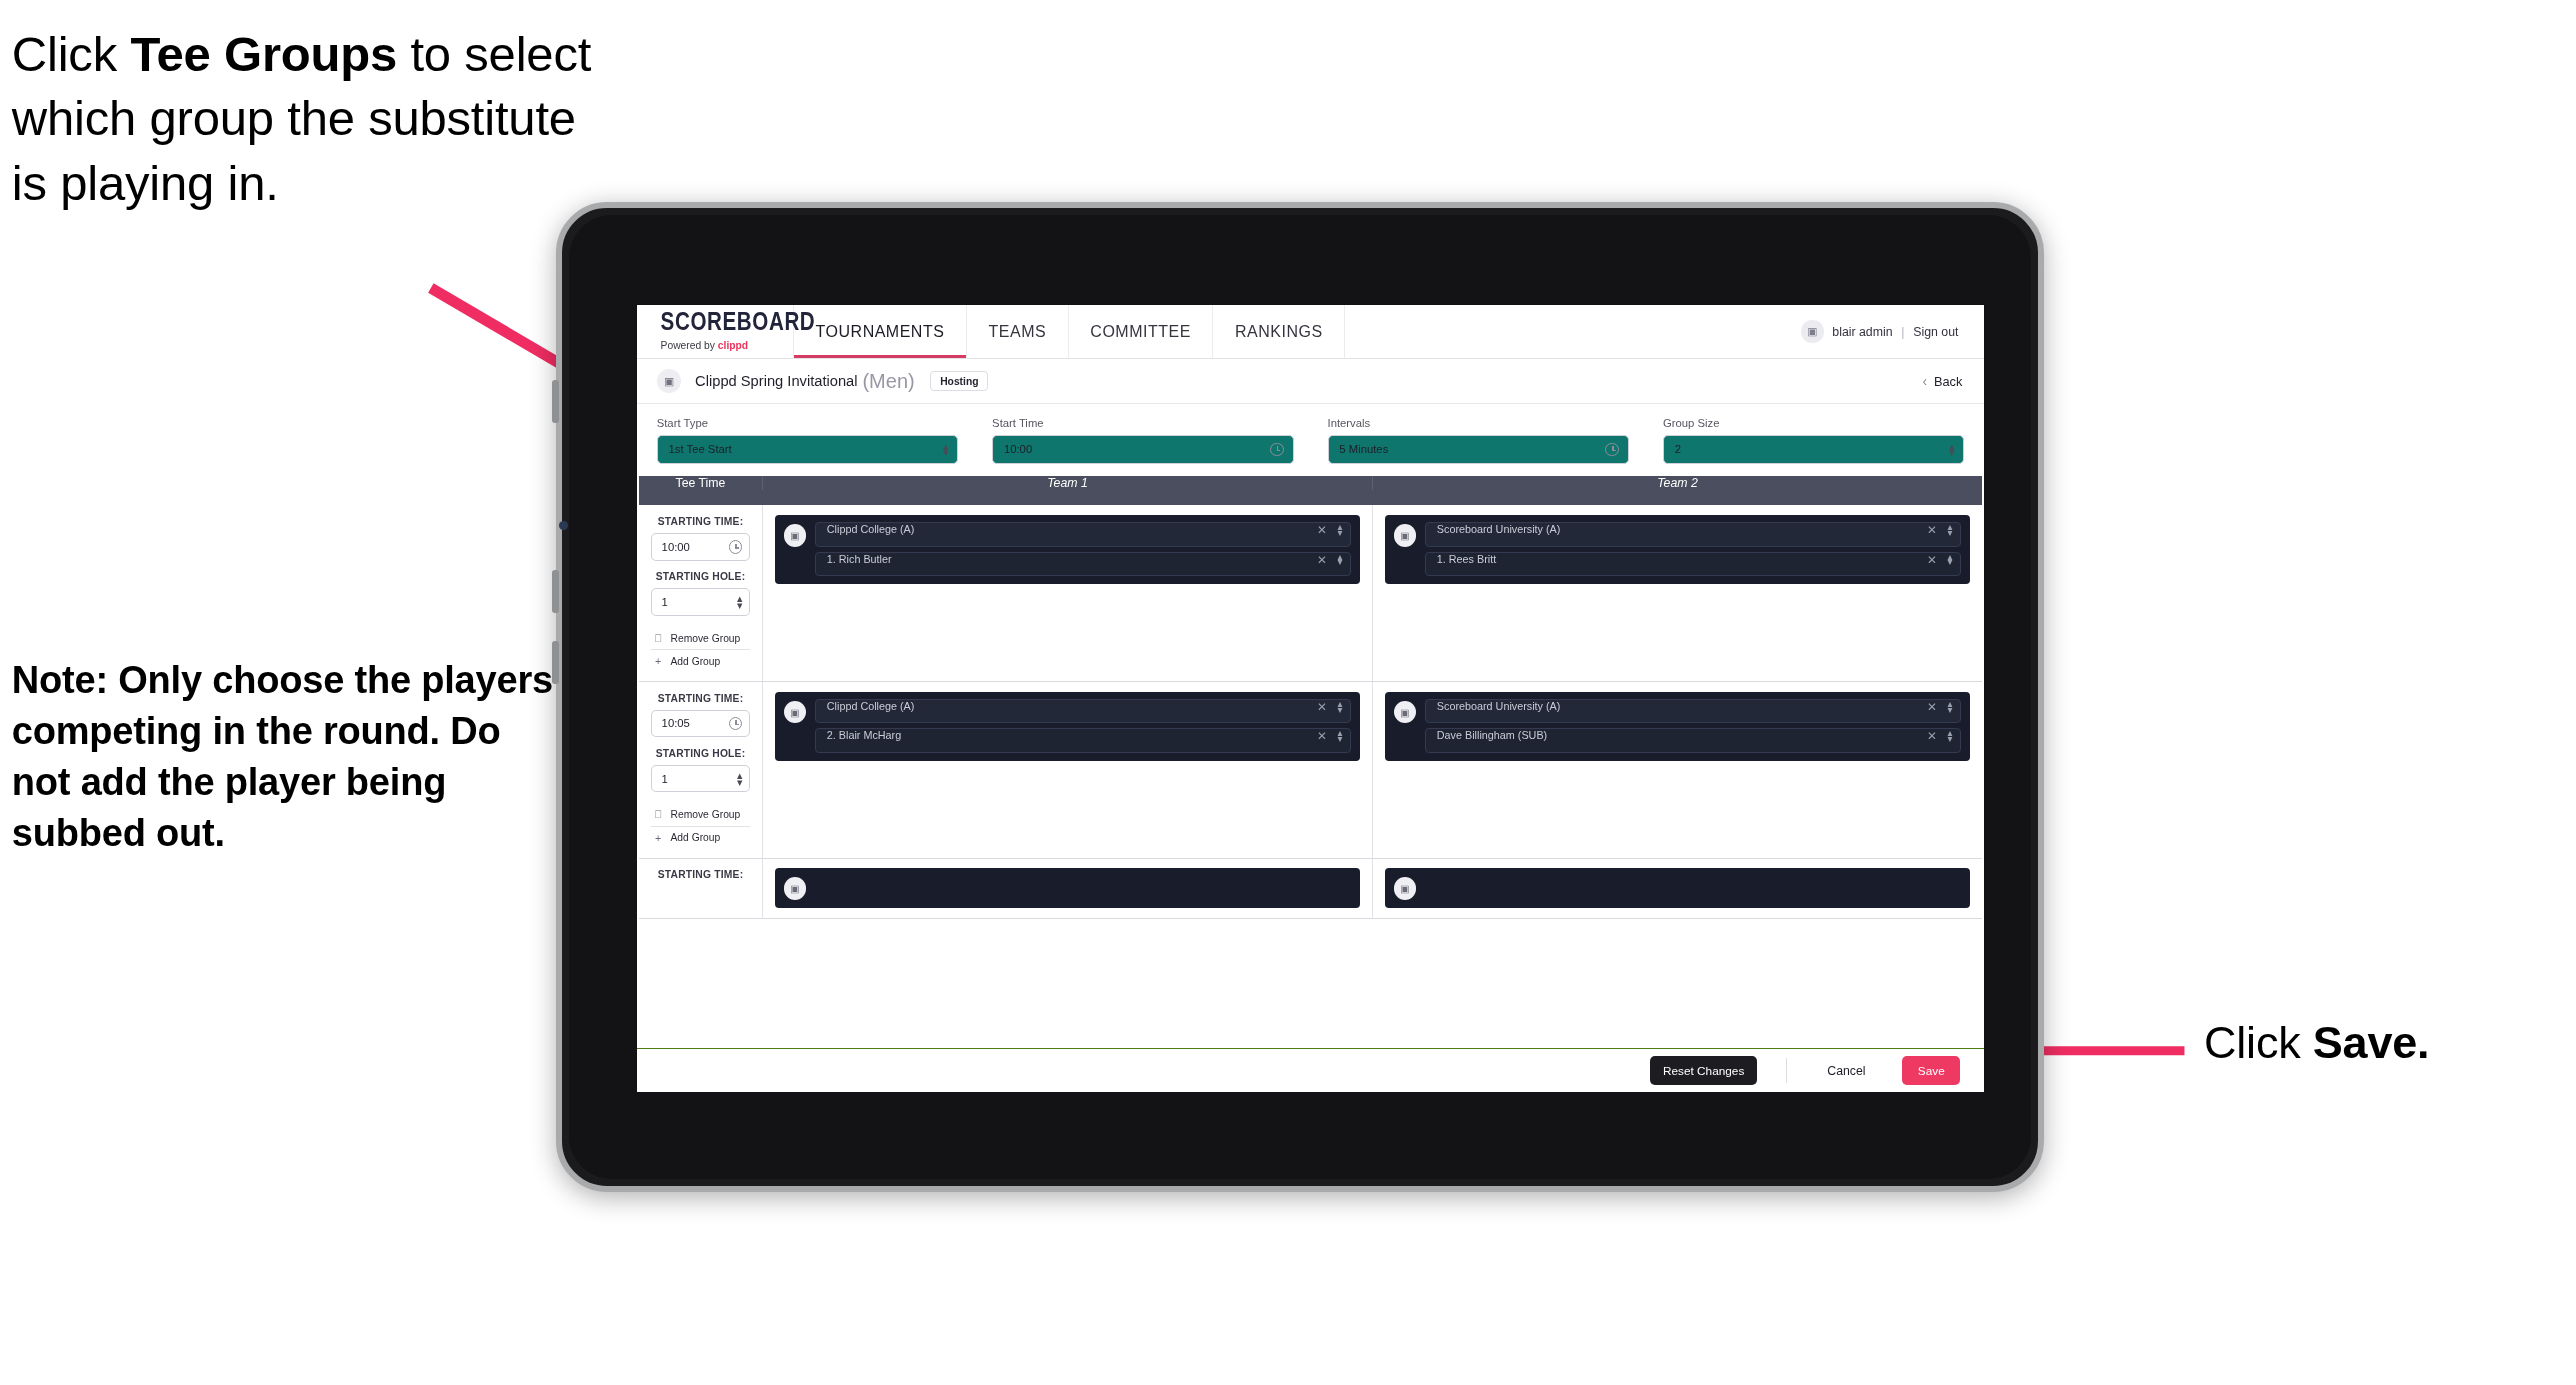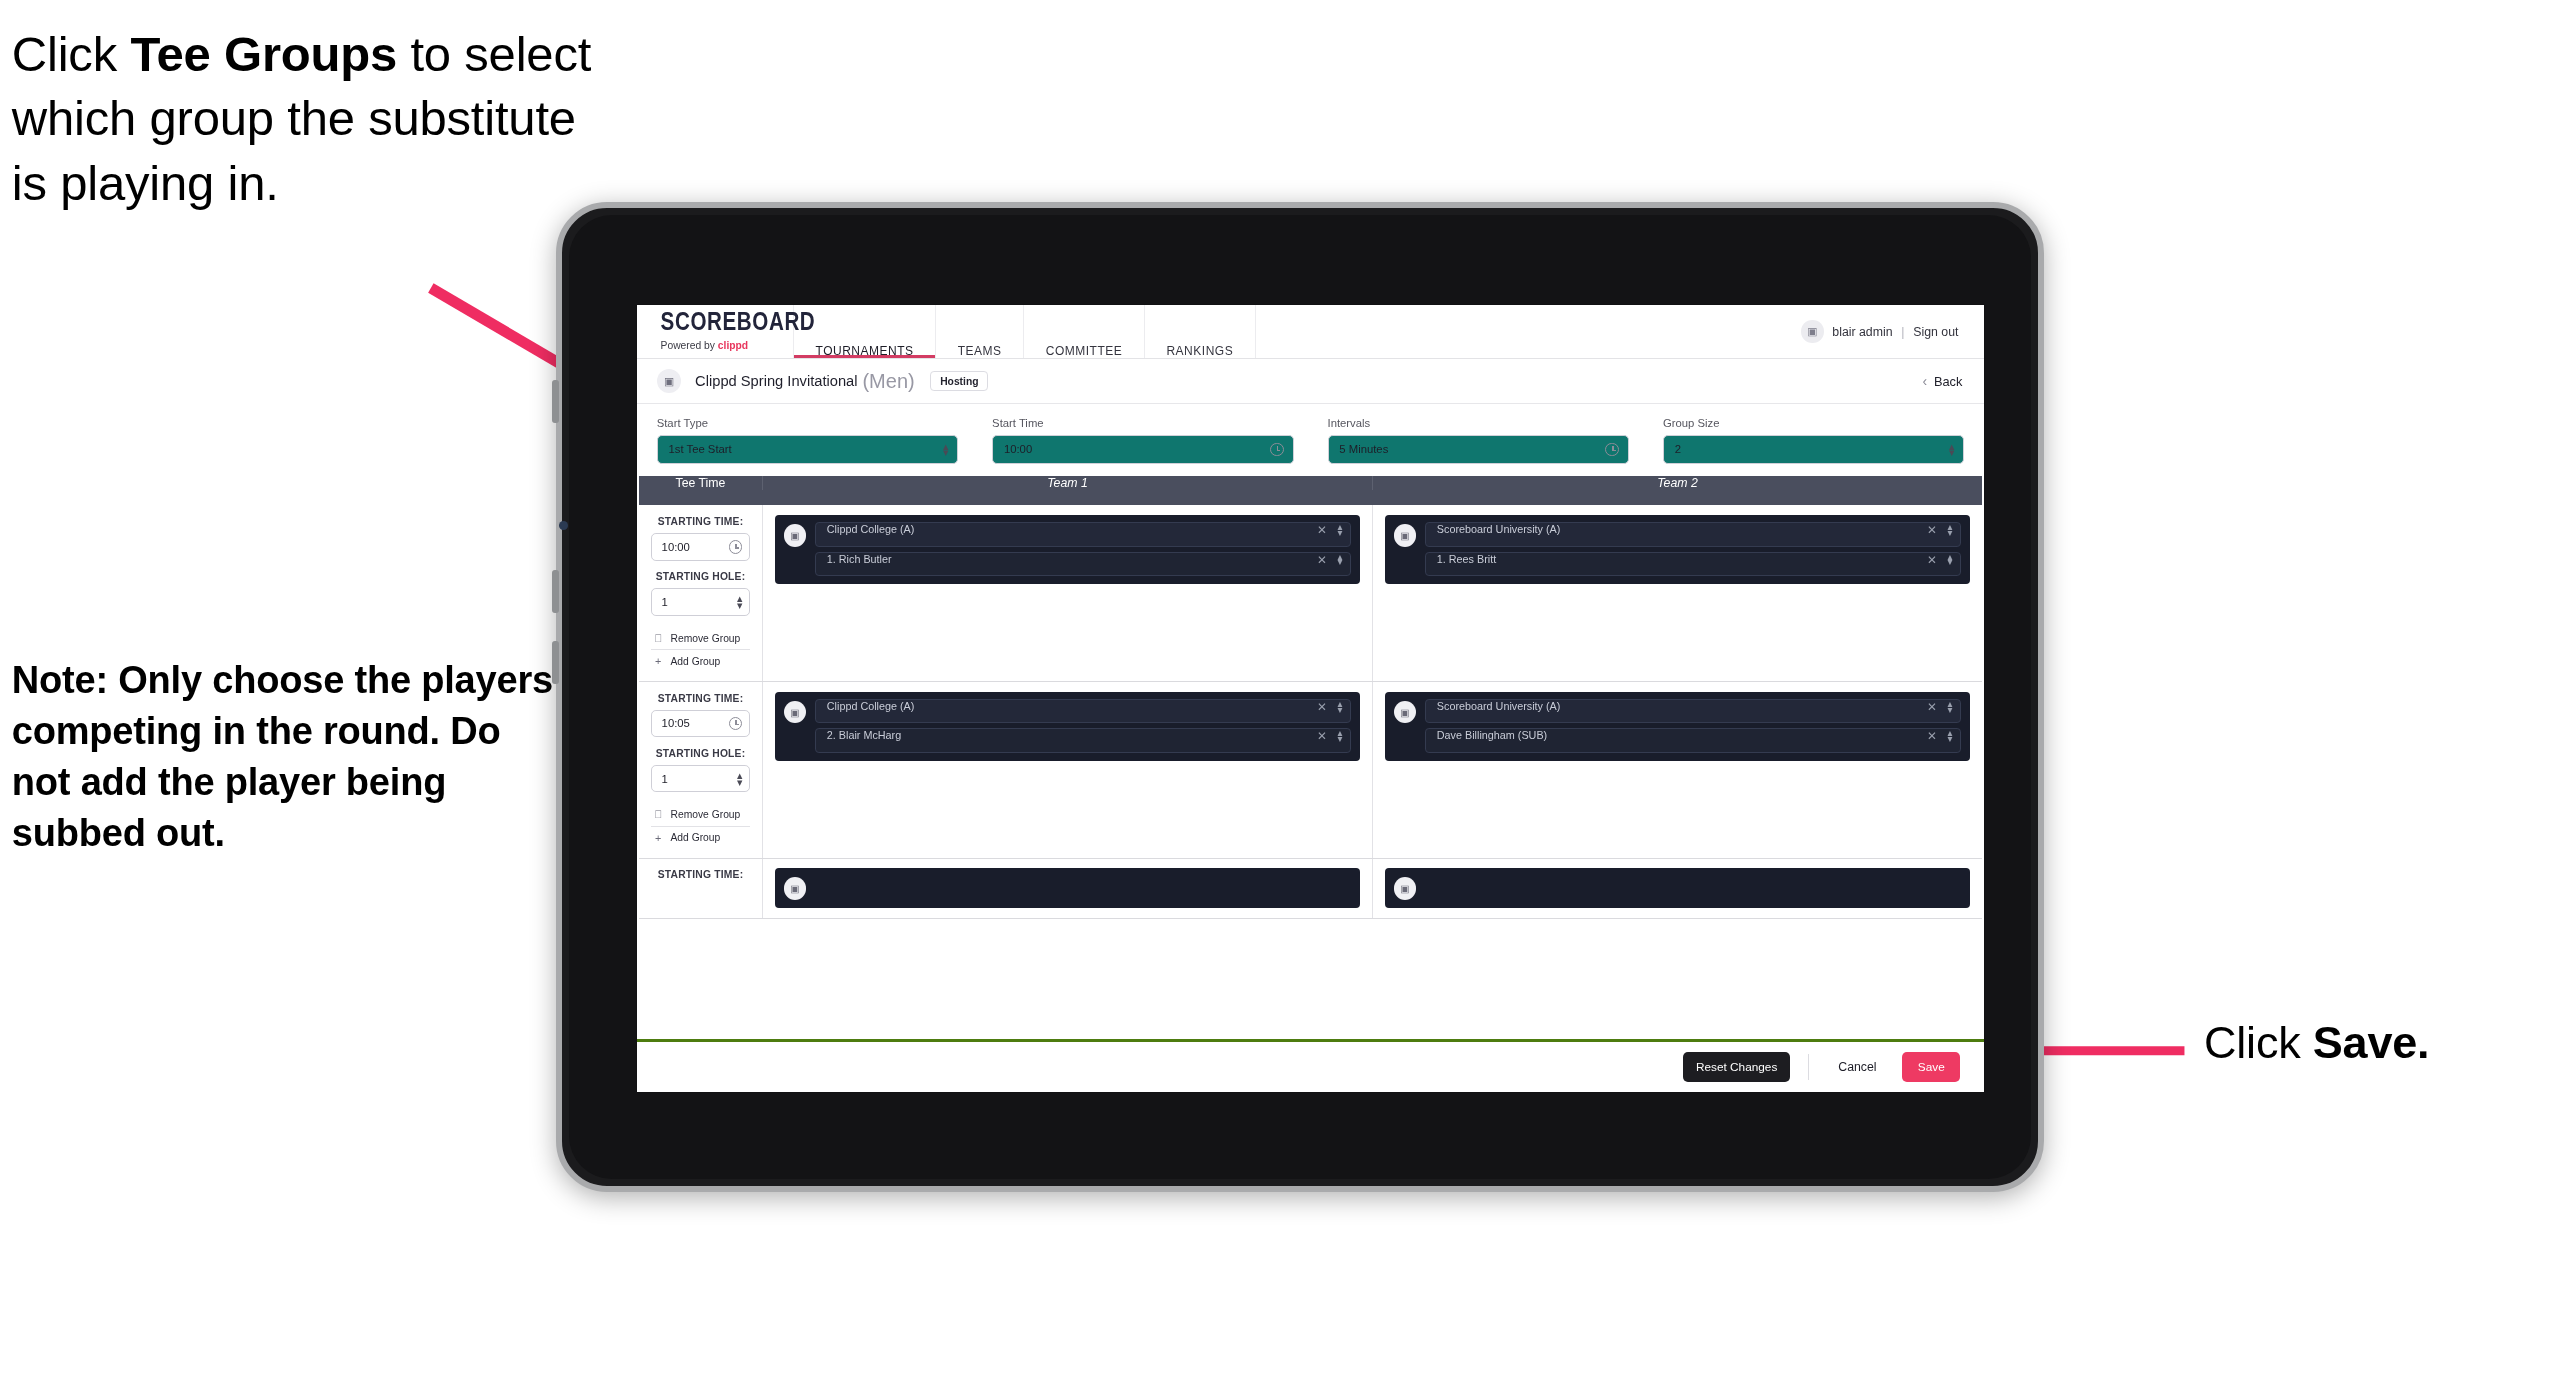--- a/index.html
+++ b/index.html
@@ -71,22 +71,22 @@
   }
   .brand-top {
     font-family: "Liberation Sans", sans-serif;
     font-weight: 700; font-size: 20.6px; letter-spacing: 0.6px;
     color: #22243a; line-height: 1; transform: scaleY(1.22); transform-origin: left center;
   }
   .brand-sub { font-size: 10.3px; color: #3a3a44; margin-top: 6.9px; }
   .brand-sub .clippd { color: #e8365d; font-weight: 700; }
   .nav-items { display: flex; align-items: stretch; }
   .nav-item {
-    display: flex; align-items: flex-end; padding: 0 21.6px;
-    font-size: 12px; letter-spacing: 0.5px; color: #35353f;
+    display: flex; align-items: center; padding: 0 21.6px;
+    font-size: 16px; letter-spacing: 0.5px; color: #35353f;
     border-right: 1px solid #ececef; cursor: pointer; position: relative;
     white-space: nowrap;
   }
   .nav-item.active { color: #1c1c26; }
   .nav-item.active::after {
     content: ""; position: absolute; left: 0; right: 0; bottom: 0;
     height: 2.9px; background: #d33c63;
   }
   .nav-right {
     margin-left: auto; display: flex; align-items: center; gap: 8.8px;
@@ -194,23 +194,23 @@
     height: 24.6px; display: flex; align-items: flex-start; padding: 0 7.9px 0 10.8px;
     font-size: 10.8px; color: #c9cdd8;
   }
   .pill.player { background: #1f2433; }
   .pill .pname { flex: 1; min-width: 0; overflow: hidden; text-overflow: ellipsis; white-space: nowrap; }
   .pill .x { color: #9aa0ae; font-size: 11.8px; margin-right: 10.8px; cursor: pointer; }
   .pill .ud { color: #9aa0ae; font-size: 9.8px; line-height: 0.8; display: flex; flex-direction: column; cursor: pointer; }
 
   
   .footbar {
-    position: absolute; left: 0; right: 0; bottom: 0; height: 53px; background: #fff;
+    position: absolute; left: 0; right: 0; bottom: 0; height: 44px; background: #fff;
     display: flex; align-items: center; justify-content: flex-end;
-    gap: 0; padding-right: 23.6px; border-top: 3px solid #4d7c0f;
+    gap: 11px; padding-right: 23.6px; border-top: 1px solid #4d7c0f;
   }
   .btn-reset {
     background: #1d1d21; color: #fff; font-size: 11.8px; border-radius: 4.9px;
     padding: 7.9px 12.8px; cursor: pointer;
   }
   .foot-div { width: 1px; height: 25.6px; background: #dcdce1; margin: 0 17.7px; }
   .btn-cancel { font-size: 12.3px; color: #1d1d27; padding: 7.9px 11.8px; cursor: pointer; }
   .btn-save {
     background: #ee3a63; color: #fff; font-size: 11.8px; border-radius: 4.9px;
     padding: 7.9px 15.7px; margin-left: 13.8px; cursor: pointer;

